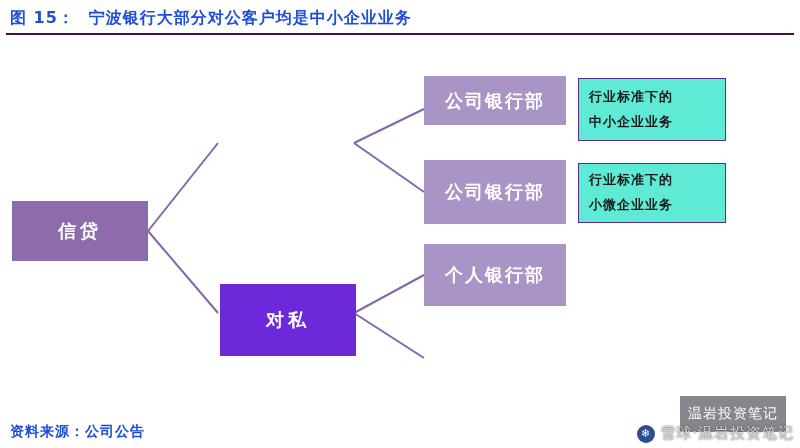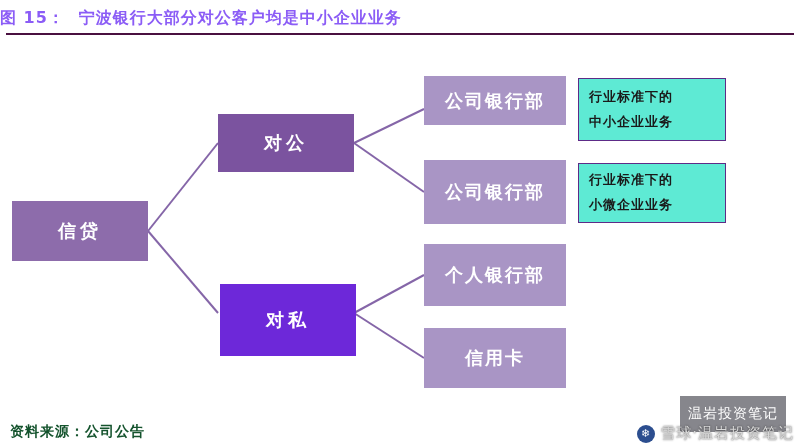--- a/index.html
+++ b/index.html
@@ -1,38 +1,38 @@
 <!DOCTYPE html>
 <html><head>
 <meta charset="utf-8">
 <style>
   html,body{margin:0;padding:0;}
   body{font-family:"DejaVu Sans","Liberation Sans",sans-serif;background:#ffffff;}
   .page{position:relative;width:800px;height:448px;background:#ffffff;overflow:hidden;}
 
-  .title{position:absolute;left:0;top:8px;font-size:16px;font-weight:bold;color:#8b5cf6;letter-spacing:1px;white-space:nowrap;}
+  .title{position:absolute;left:10px;top:8px;font-size:16px;font-weight:bold;color:#1d4ed8;letter-spacing:1px;white-space:nowrap;}
   .title .t-prefix{margin-right:14px;}
   .title-rule{position:absolute;left:6px;right:6px;top:33px;height:2px;background:#4a1040;}
 
   .connectors{position:absolute;left:0;top:0;}
 
   .node{position:absolute;display:flex;align-items:center;justify-content:center;color:#ffffff;font-weight:bold;font-size:18px;letter-spacing:4px;}
   .n-root{left:12px;top:201px;width:136px;height:60px;background:#8d6cab;text-align:right;}
   .n-corporate{left:218px;top:114px;width:136px;height:58px;background:#7b539f;}
   .n-personal{left:220px;top:284px;width:136px;height:72px;background:#6d28d9;}
   .n-corpbank{left:424px;top:76px;width:142px;height:49px;background:#a995c5;letter-spacing:2px;}
   .n-retail{left:424px;top:160px;width:142px;height:64px;background:#a995c5;letter-spacing:2px;}
   .n-persbank{left:424px;top:244px;width:142px;height:62px;background:#a995c5;letter-spacing:2px;}
   .n-card{left:424px;top:328px;width:142px;height:60px;background:#a995c5;letter-spacing:2px;}
 
   .anno{position:absolute;width:148px;box-sizing:border-box;border:1px solid #5d2b87;background:#5eead4;color:#1a1a1a;font-size:13px;font-weight:600;display:flex;flex-direction:column;justify-content:center;padding:4px 10px;line-height:1.9;letter-spacing:1px;}
   .anno-1{left:578px;top:78px;height:63px;}
   .anno-2{left:578px;top:163px;height:60px;}
 
-  .source{position:absolute;left:10px;top:423px;font-size:14px;font-weight:bold;color:#14532d;letter-spacing:1px;}
+  .source{position:absolute;left:10px;top:423px;font-size:14px;font-weight:bold;color:#1d4ed8;letter-spacing:1px;}
 
   .wm-badge{position:absolute;right:14px;top:396px;background:rgba(88,88,95,0.72);color:#ffffff;font-size:14px;padding:9px 8px;letter-spacing:1px;}
   .wm-brand{position:absolute;right:6px;top:424px;display:flex;align-items:center;gap:5px;font-size:15px;color:#d9d9d9;text-shadow:0 0 2px rgba(40,40,40,0.9);letter-spacing:1px;}
   .wm-logo{width:18px;height:18px;border-radius:50%;background:#2c4e8f;color:#ffffff;display:flex;align-items:center;justify-content:center;font-size:11px;text-shadow:none;flex:0 0 auto;}
 </style>
 </head>
 <body>
 
 <div class="page">
 
@@ -44,26 +44,24 @@
   <svg class="connectors" width="800" height="448" viewBox="0 0 800 448">
     <line x1="148" y1="231" x2="218" y2="143" stroke="#8566a8" stroke-width="2"></line>
     <line x1="148" y1="231" x2="218" y2="313" stroke="#8566a8" stroke-width="2"></line>
     <line x1="354" y1="143" x2="424" y2="109" stroke="#8566a8" stroke-width="2"></line>
     <line x1="354" y1="143" x2="424" y2="192" stroke="#8566a8" stroke-width="2"></line>
     <line x1="354" y1="313" x2="424" y2="275" stroke="#8566a8" stroke-width="2"></line>
     <line x1="354" y1="313" x2="424" y2="358" stroke="#8566a8" stroke-width="2"></line>
   </svg>
 
   <div class="node n-root">信贷</div>
-  <div class="node n-corporate">对公</div>
   <div class="node n-personal">对私</div>
   <div class="node n-corpbank">公司银行部</div>
   <div class="node n-retail">公司银行部</div>
   <div class="node n-persbank">个人银行部</div>
-  <div class="node n-card">信用卡</div>
 
   <div class="anno anno-1">
     <span>行业标准下的</span>
     <span>中小企业业务</span>
   </div>
   <div class="anno anno-2">
     <span>行业标准下的</span>
     <span>小微企业业务</span>
   </div>
 

